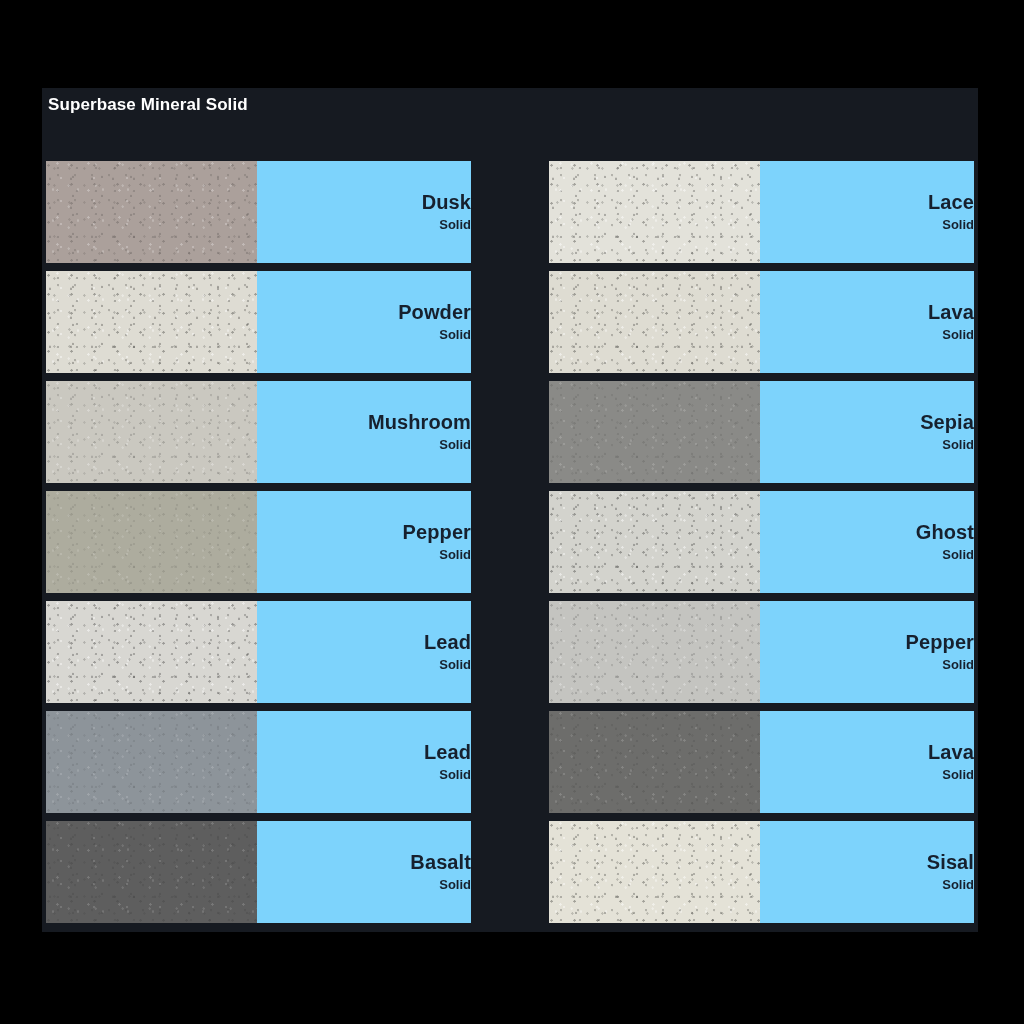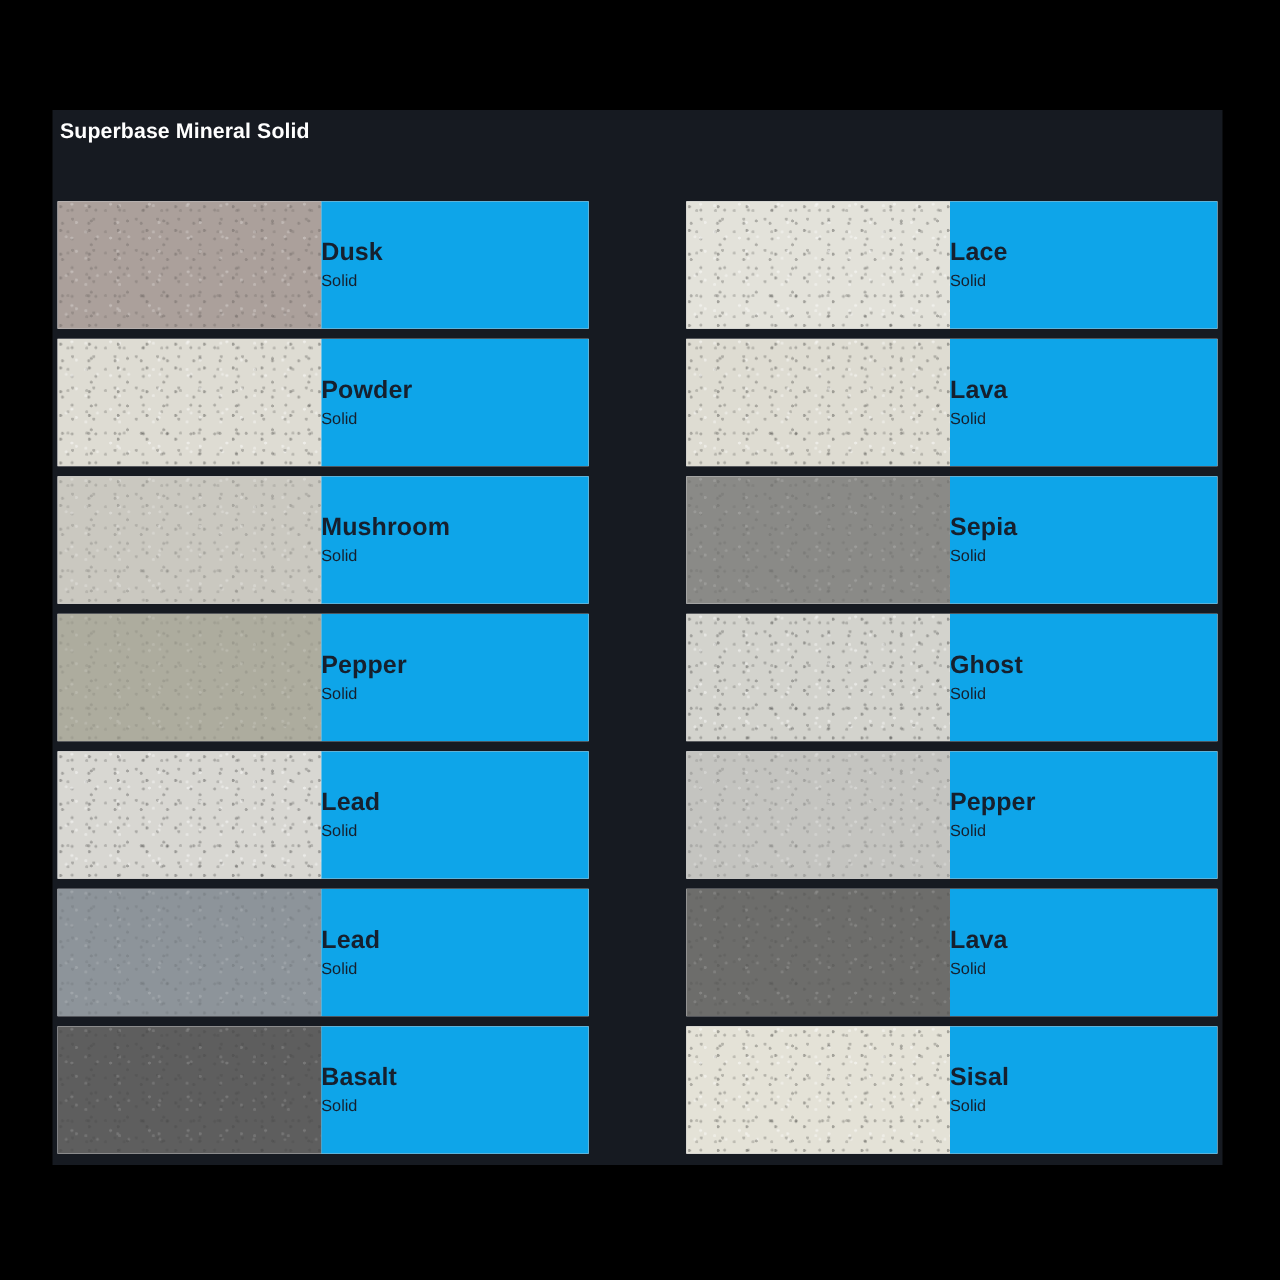--- a/index.html
+++ b/index.html
@@ -98,36 +98,36 @@
                      33px 23px, 17px 25px, 29px 19px, 25px 31px, 15px 17px;
     pointer-events: none;
   }
   .swatch.speckle-heavy::after { opacity: 0.95; }
   .swatch.speckle-light::after { opacity: 0.32; }
 
   .label {
     flex: 1 1 auto;
     display: flex;
     flex-direction: column;
-    align-items: flex-start;
+    align-items: flex-end;
     justify-content: center;
-    background: #0ea5e9;
+    background: #7dd3fc;
     padding-bottom: 1px;
   }
   .label .name {
     font-size: 20px;
     font-weight: 600;
     color: #16202e;
     line-height: 1.18;
     letter-spacing: 0.1px;
   }
   .label .finish {
     margin-top: 2px;
     font-size: 13px;
-    font-weight: 400;
+    font-weight: 700;
     color: #16202e;
     line-height: 1.2;
   }
 </style>
 </head>
 <body>
 
 <div id="stage" style="background: rgb(0, 0, 0);">
 
   <div class="panel" style="background: rgb(22, 26, 33);">

